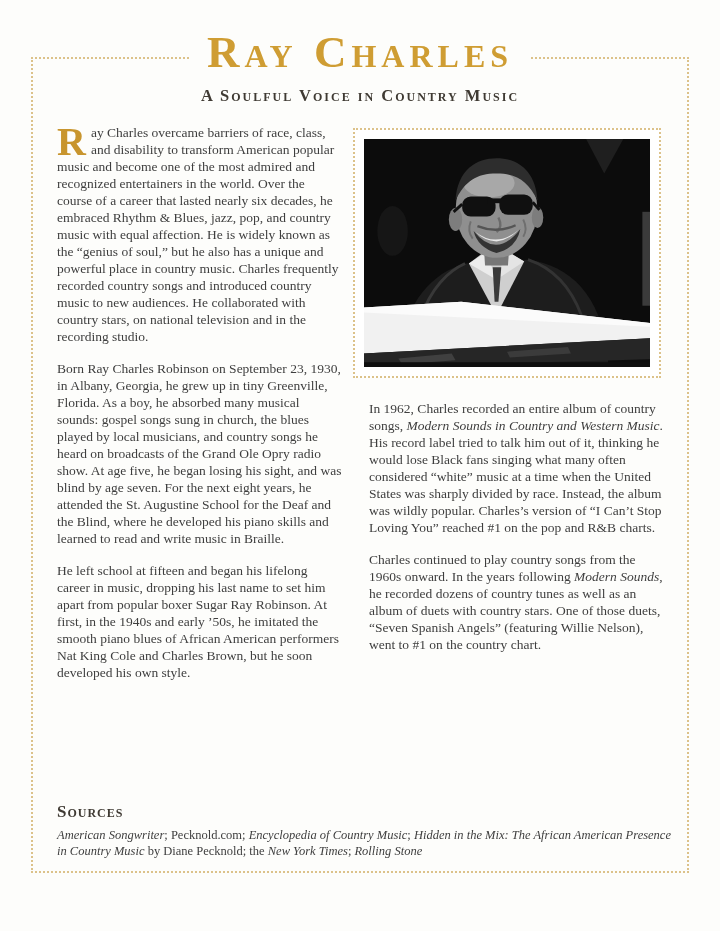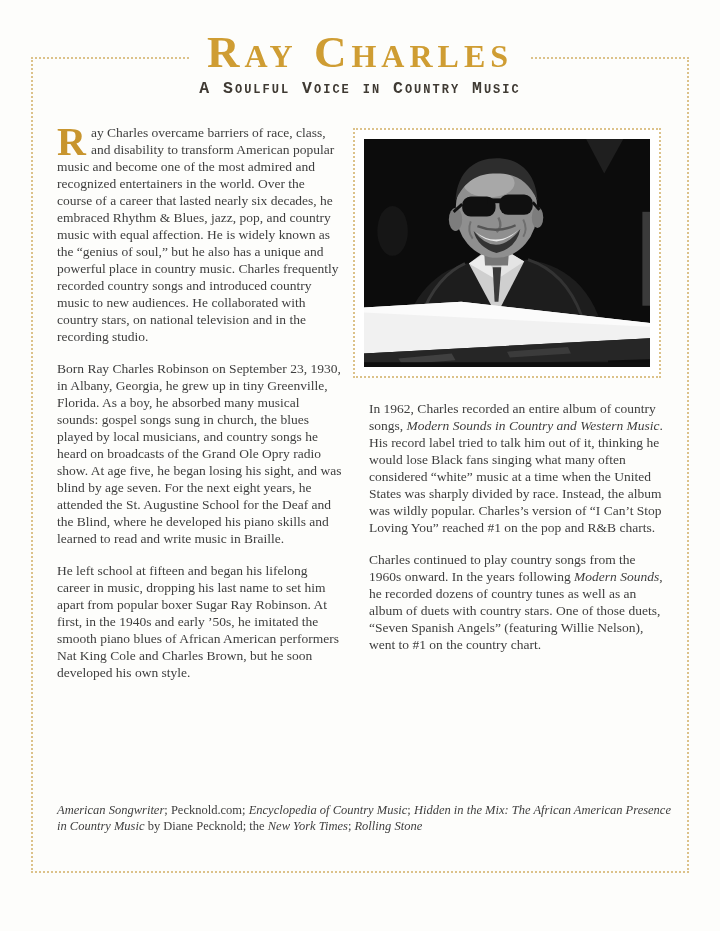--- a/index.html
+++ b/index.html
@@ -21,26 +21,25 @@
     text-align:center; z-index:2;
   }
   .title-wrap h1 {
     display:inline-block; margin:0; padding:0 18px;
     background:#fdfdfb;
     font-variant:small-caps; font-weight:bold;
     font-size:45px; line-height:52px; letter-spacing:5px;
     color:#cf9d33;
   }
   .subtitle {
-    position:absolute; top:79px; left:0; right:0;
+    position:absolute; top:86px; left:0; right:0;
     text-align:center; z-index:2;
     font-variant:small-caps; font-weight:bold;
     font-size:16.5px; letter-spacing:2px;
     color:#3f3a33;
-    font-family:Liberation Mono, monospace;
   }
   .content {
     position:absolute; top:124px; left:57px; width:606px;
     display:flex; gap:26px; z-index:2;
   }
   .col-left { width:286px; }
   .col-right { width:294px; }
   .para {
     margin:0 0 15px;
     font-size:13.5px; line-height:17px;
@@ -150,20 +149,21 @@
         </svg>
       </figure>
 
       <p class="para"><span>In 1962, Charles recorded an entire album of country songs, </span><i>Modern Sounds in Country and Western Music</i><span>. His record label tried to talk him out of it, thinking he would lose Black fans singing what many often considered “white” music at a time when the United States was sharply divided by race. Instead, the album was wildly popular. Charles’s version of “I Can’t Stop Loving You” reached #1 on the pop and R&amp;B charts.</span></p>
       <p class="para"><span>Charles continued to play country songs from the 1960s onward. In the years following </span><i>Modern Sounds</i><span>, he recorded dozens of country tunes as well as an album of duets with country stars. One of those duets, “Seven Spanish Angels” (featuring Willie Nelson), went to #1 on the country chart.</span></p>
     </div>
 
   </main>
 
   <section class="sources">
+    <h3>Sources</h3>
     <p class="sources-text"><i>American Songwriter</i><span>; Pecknold.com; </span><i>Encyclopedia of Country Music</i><span>; </span><i>Hidden in the Mix: The African American Presence in Country Music</i><span> by Diane Pecknold; the </span><i>New York Times</i><span>; </span><i>Rolling Stone</i></p>
   </section>
 
   <footer class="footer">
     <span>Until We Meet Again, Grades 3-6</span><span class="sep">·</span><span>Ray Charles</span><span class="sep">·</span><span>Country Music Hall of Fame® and Museum</span>
   </footer>
 
 </div>
 
 </body></html>

